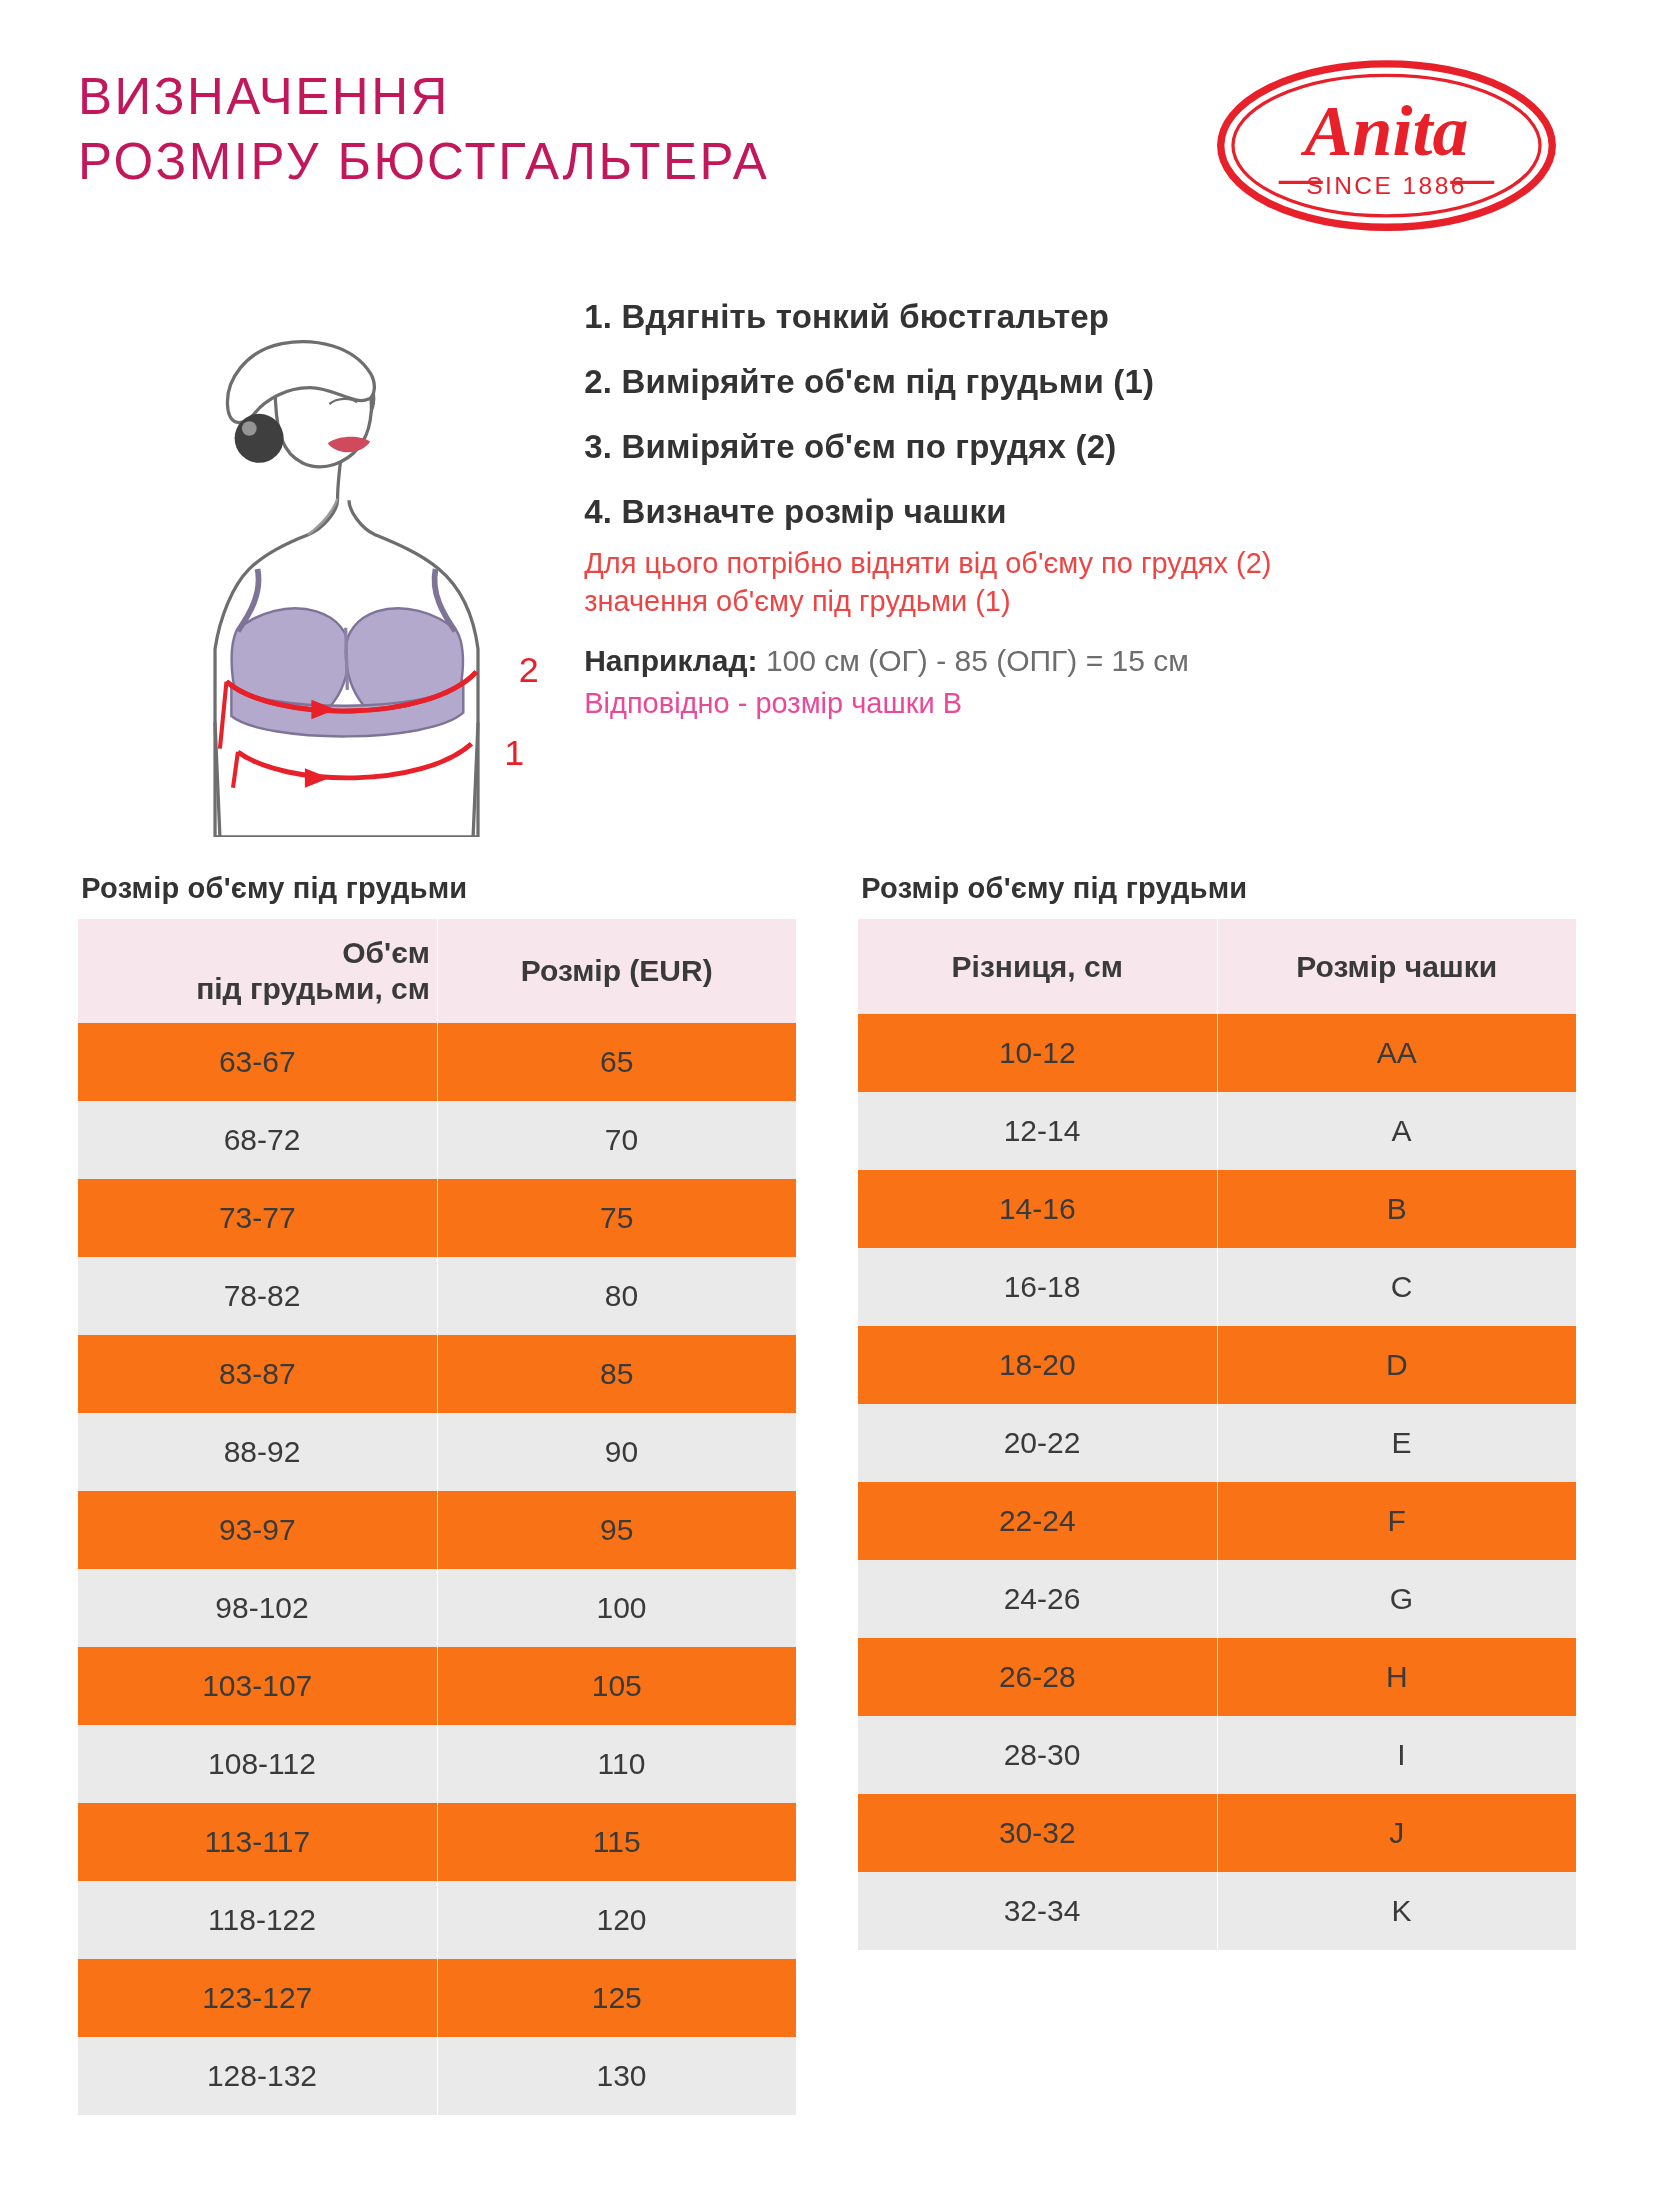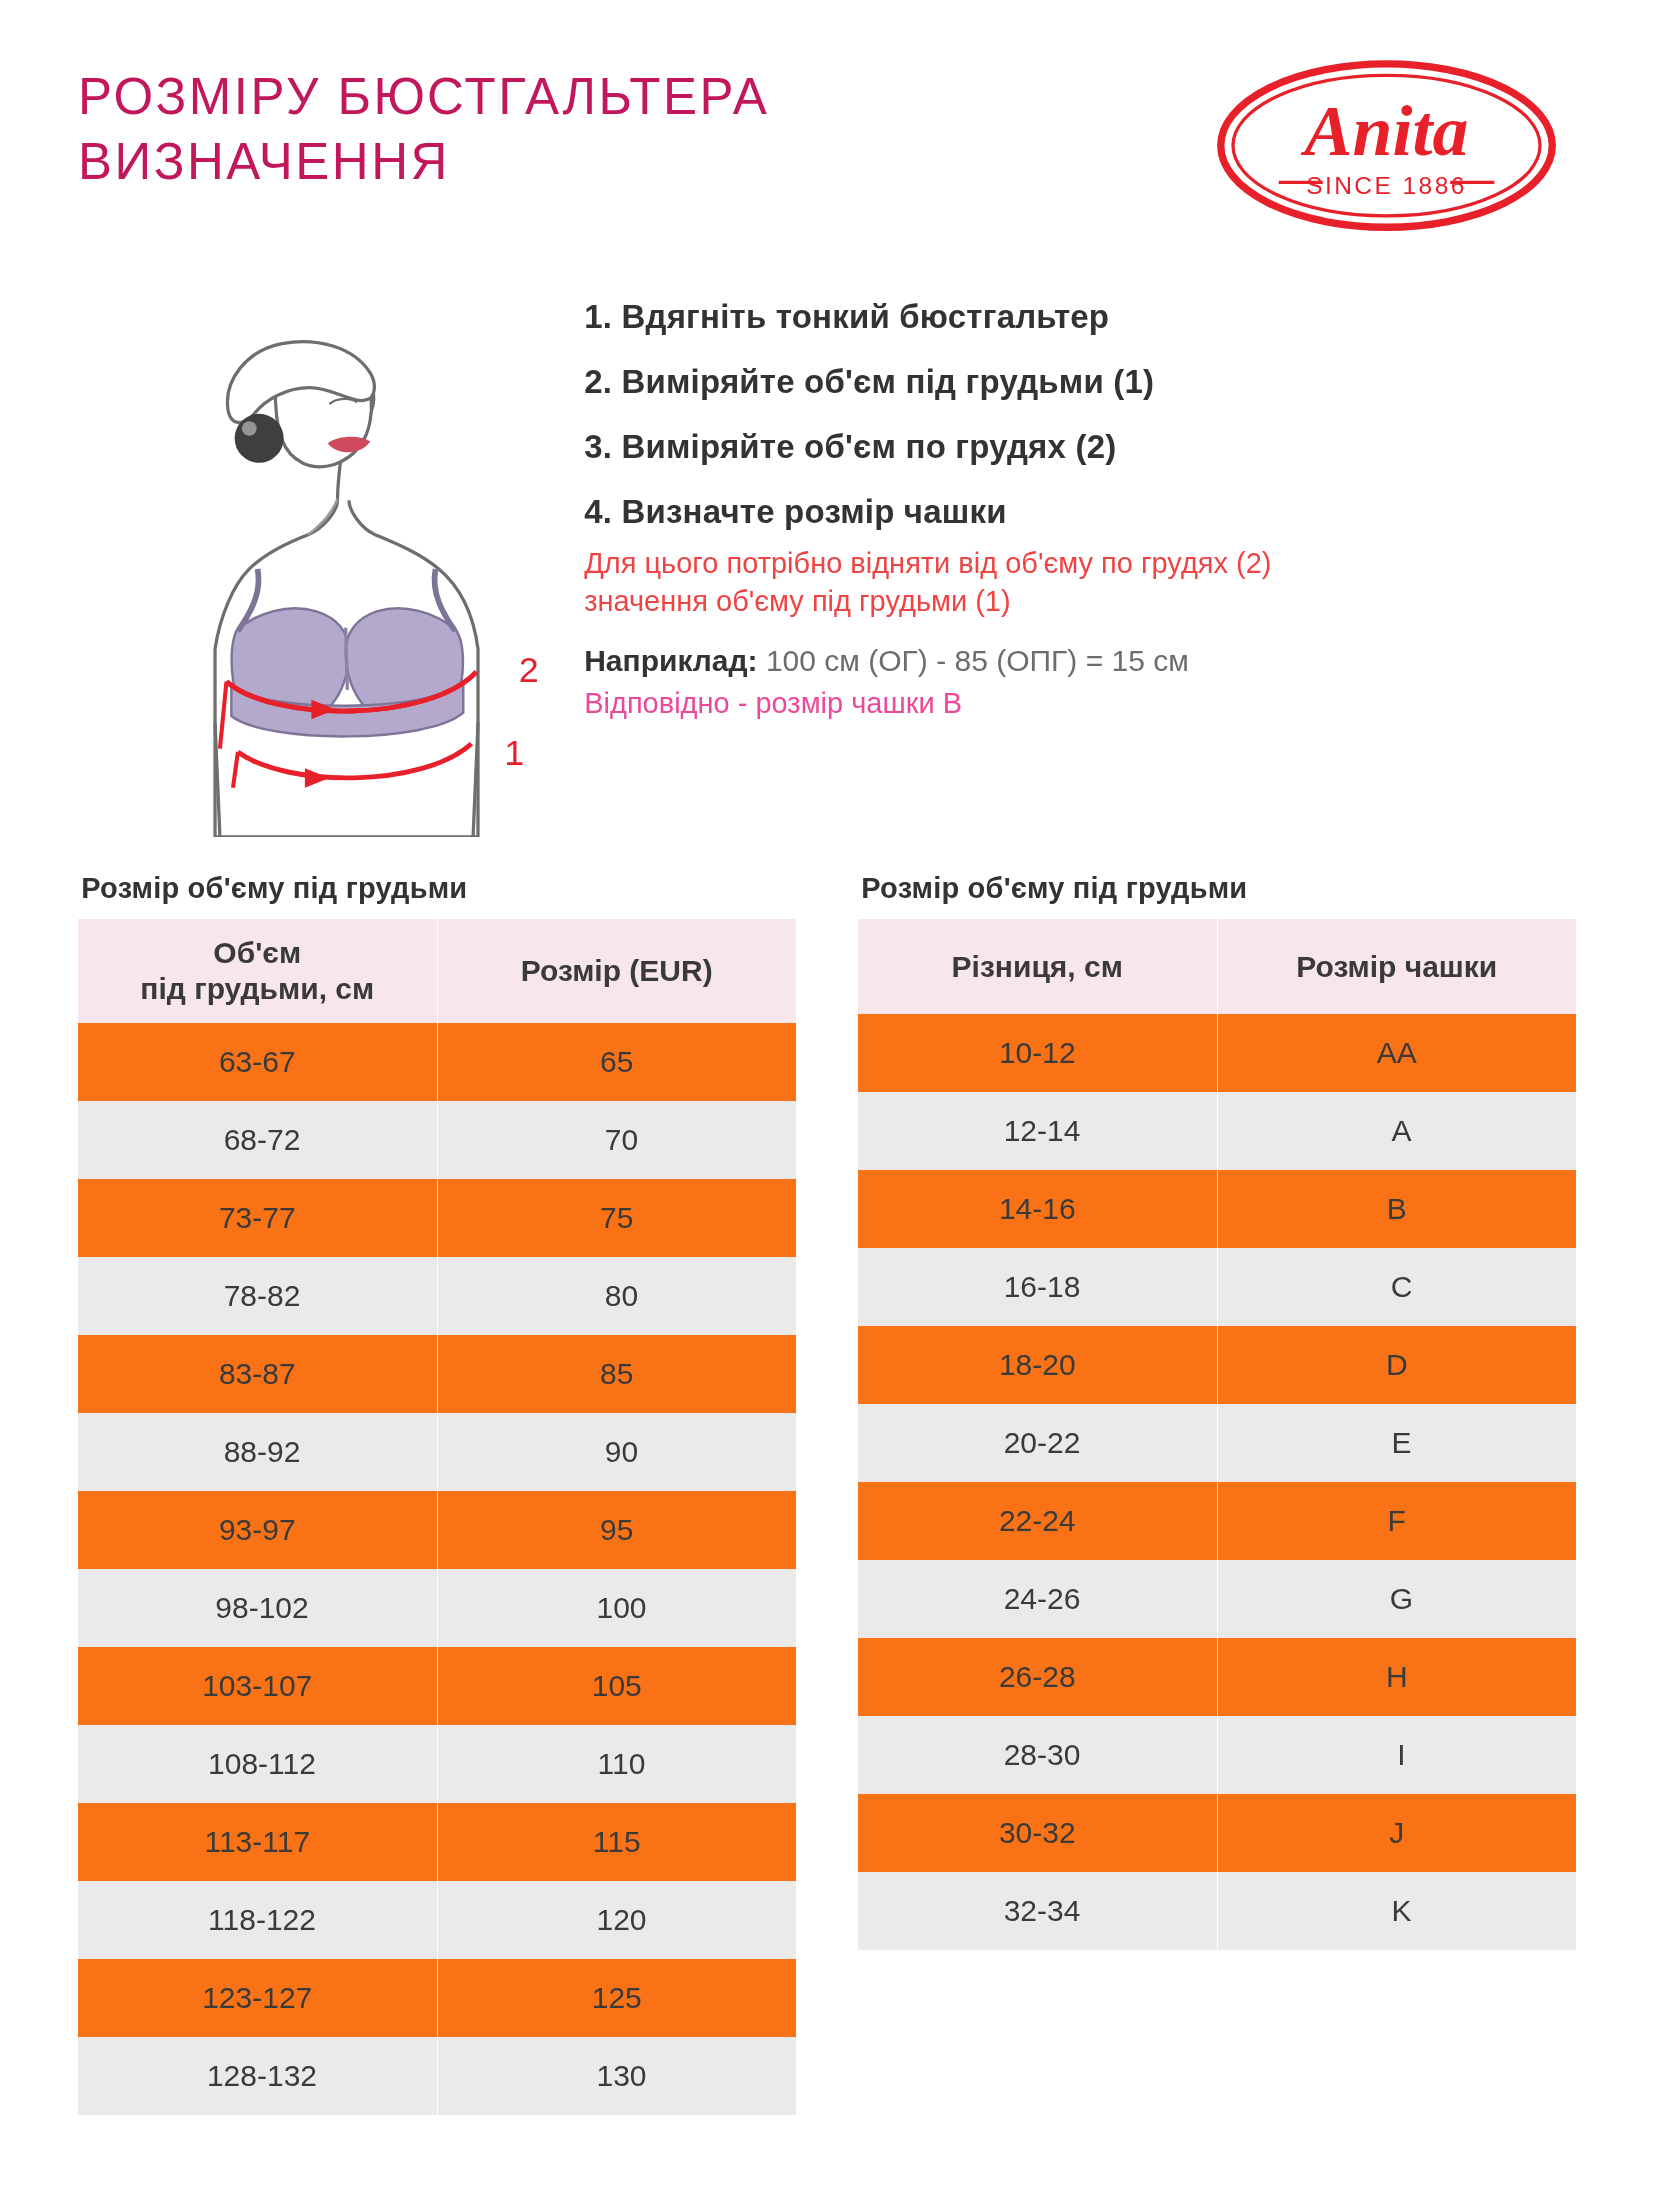--- a/index.html
+++ b/index.html
@@ -137,31 +137,31 @@
     text-align: center;
     padding: 17px 6.5px;
     height: 78px;
     vertical-align: middle;
   }
   tbody tr.alt td { background: #eaeaea; padding-left: 16px; }
   tbody tr.plain td { background: #f97316; }
   tbody td.sep { border-left: 1.6px solid #ffffff; }
   tbody tr.plain td.sep { border-left: 1.6px solid #e2e2e2; }
 
-  .hdr-two-line { display: block; }
+  .hdr-two-line { display: block; text-align: right; }
 </style>
 </head>
 <body>
 
 <div class="page">
 
   <div class="header">
     <h1 class="main-title">
+      <span class="t-line">ВИЗНАЧЕННЯ</span>
       <span class="t-line">РОЗМІРУ БЮСТГАЛЬТЕРА</span>
-      <span class="t-line">ВИЗНАЧЕННЯ</span>
     </h1>
 
     <div class="logo-wrap">
       <svg width="343" height="176" viewBox="0 0 420 215" xmlns="http://www.w3.org/2000/svg">
         <ellipse cx="210" cy="107" rx="203" ry="100" fill="none" stroke="#e8202a" stroke-width="9"></ellipse>
         <ellipse cx="210" cy="107" rx="188" ry="86" fill="none" stroke="#e8202a" stroke-width="4"></ellipse>
         <text x="210" y="118" text-anchor="middle" font-family="'Liberation Serif', serif" font-style="italic" font-weight="bold" font-size="88" fill="#e8202a">Anita</text>
         <line x1="78" y1="152" x2="132" y2="152" stroke="#e8202a" stroke-width="4"></line>
         <line x1="288" y1="152" x2="342" y2="152" stroke="#e8202a" stroke-width="4"></line>
         <text x="210" y="166" text-anchor="middle" font-family="'Liberation Sans', sans-serif" font-size="30" letter-spacing="3" fill="#e8202a">SINCE 1886</text>

